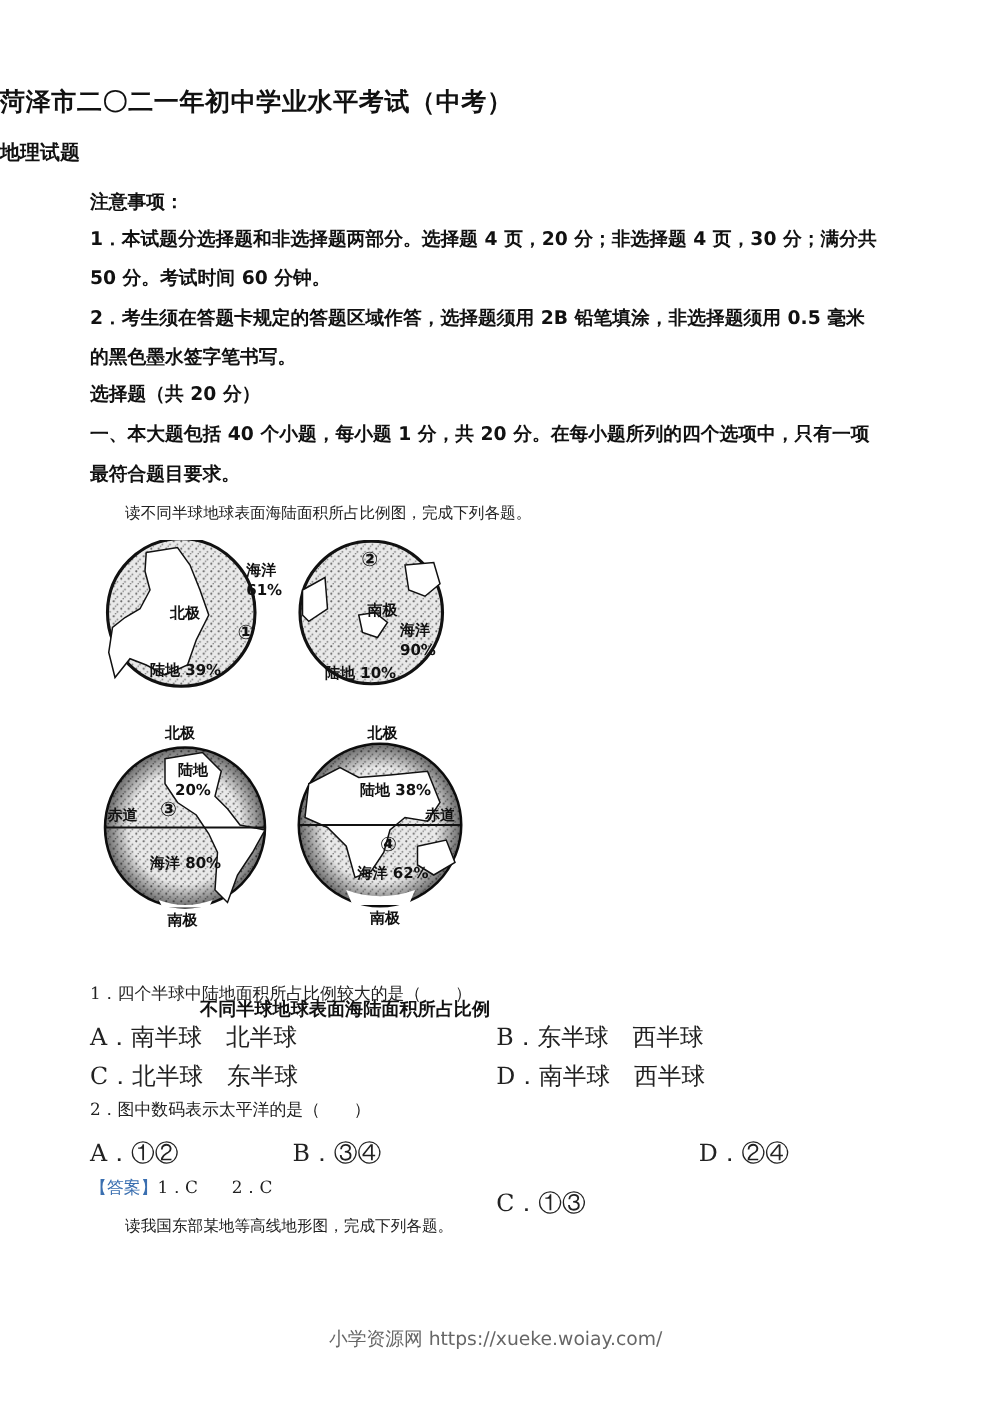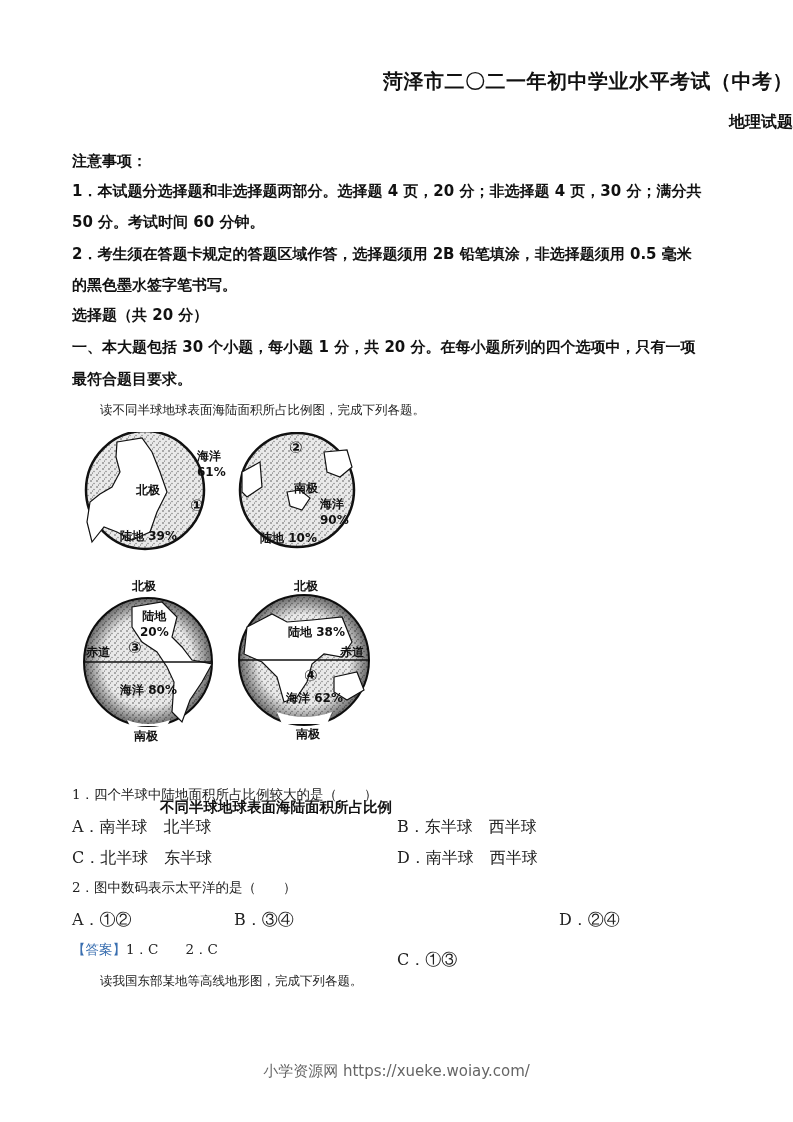--- a/index.html
+++ b/index.html
@@ -1,43 +1,43 @@
 <!DOCTYPE html>
 <html><head>
 <meta charset="utf-8">
 <style>
   html, body { margin: 0; padding: 0; background: #ffffff; }
   body { width: 793px; height: 1122px; position: relative; overflow: hidden; font-family: "DejaVu Serif", "Liberation Serif", serif; color: #111; }
   .abs { position: absolute; }
-  .title { left: 0; width: 793px; text-align: right; font-weight: bold; font-family: "DejaVu Sans", "Liberation Sans", sans-serif; }
+  .title { left: 0; width: 793px; text-align: left; font-weight: bold; font-family: "DejaVu Sans", "Liberation Sans", sans-serif; }
   .t1 { top: 68px; font-size: 20px; letter-spacing: 0.5px; }
   .t2 { top: 112px; font-size: 16px; }
   .bold-line { left: 72px; font-size: 15px; font-weight: bold; font-family: "DejaVu Sans", "Liberation Sans", sans-serif; white-space: nowrap; }
   .intro { left: 100px; font-size: 12.5px; color: #222; white-space: nowrap; }
   .q { left: 72px; font-size: 13.5px; white-space: nowrap; color: #222; }
-  .opt { font-size: 16px; white-space: nowrap; color: #222; }
+  .opt { font-size: 19px; white-space: nowrap; color: #222; }
   .answer-tag { color: #3a6fb0; }
   .footer { left: 0; width: 793px; text-align: center; top: 1062px; font-size: 15px; color: #666; font-family: "DejaVu Sans", "Liberation Sans", sans-serif; }
   .figure { left: 72px; top: 432px; width: 320px; height: 345px; }
   .fig-caption { left: 72px; top: 798px; width: 320px; text-align: right; font-size: 14.5px; font-weight: bold; font-family: "DejaVu Sans", "Liberation Sans", sans-serif; white-space: nowrap; }
   .glabel { position: absolute; font-size: 12px; font-weight: bold; font-family: "DejaVu Sans", "Liberation Sans", sans-serif; white-space: nowrap; }
 </style>
 </head>
 <body>
 
 <div class="abs title t1">菏泽市二〇二一年初中学业水平考试（中考）</div>
 <div class="abs title t2">地理试题</div>
 
 <div class="abs bold-line" style="top:152px;text-align:right;">注意事项：</div>
 <div class="abs bold-line" style="top:182px;">1．本试题分选择题和非选择题两部分。选择题 4 页，20 分；非选择题 4 页，30 分；满分共</div>
 <div class="abs bold-line" style="top:213px;">50 分。考试时间 60 分钟。</div>
 <div class="abs bold-line" style="top:245px;">2．考生须在答题卡规定的答题区域作答，选择题须用 2B 铅笔填涂，非选择题须用 0.5 毫米</div>
 <div class="abs bold-line" style="top:276px;">的黑色墨水签字笔书写。</div>
 <div class="abs bold-line" style="top:306px;">选择题（共 20 分）</div>
-<div class="abs bold-line" style="top:338px;">一、本大题包括 30 个小题，每小题 1 分，共 20 分。在每小题所列的四个选项中，只有一项</div>
+<div class="abs bold-line" style="top:338px;">一、本大题包括 40 个小题，每小题 1 分，共 20 分。在每小题所列的四个选项中，只有一项</div>
 <div class="abs bold-line" style="top:370px;">最符合题目要求。</div>
 
 <div class="abs intro" style="top:402px;">读不同半球地球表面海陆面积所占比例图，完成下列各题。</div>
 
 <div class="abs figure">
   <svg width="320" height="320" viewBox="0 0 320 320">
     <defs>
       <pattern id="stip" width="6" height="6" patternUnits="userSpaceOnUse">
         <rect width="6" height="6" fill="#e9e9e9"></rect>
         <circle cx="1" cy="1" r="0.8" fill="#555"></circle>

